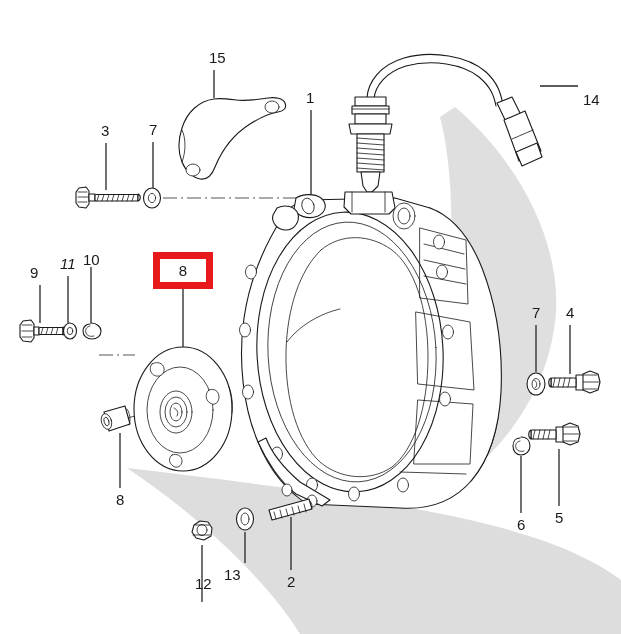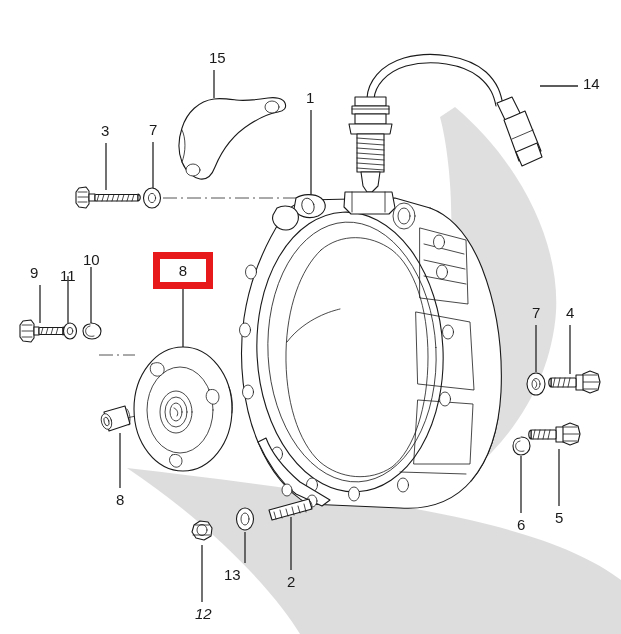--- a/index.html
+++ b/index.html
@@ -342,28 +342,28 @@
       <rect class="lnw" x="531" y="418" width="25" height="9" rx="1"></rect>
       <path class="lnt" d="M535 418 L 533 427 M540 418 L 538 427 M545 418 L 543 427
                            M550 418 L 548 427"></path>
       <path class="lnw" d="M531 418 C 528 419, 528 426, 531 427 Z"></path>
     </g>
 
   </svg>
 
   <div class="callout-label" style="left:209px; top:38px;">15</div>
   <div class="callout-label" style="left:306px; top:78px;">1</div>
-  <div class="callout-label" style="left:583px; top:64px;">14</div>
+  <div class="callout-label" style="left:583px; top:80px;">14</div>
   <div class="callout-label" style="left:101px; top:111px;">3</div>
   <div class="callout-label" style="left:149px; top:110px;">7</div>
   <div class="callout-label" style="left:30px;  top:253px;">9</div>
-  <div class="callout-label" style="left:60px;  top:256px;">11</div>
+  <div class="callout-label" style="left:60px;  top:244px;font-style:italic;">11</div>
   <div class="callout-label" style="left:83px;  top:240px;">10</div>
   <div class="callout-label" style="left:116px; top:480px;">8</div>
-  <div class="callout-label" style="left:195px; top:594px;font-style:italic;">12</div>
+  <div class="callout-label" style="left:195px; top:564px;">12</div>
   <div class="callout-label" style="left:224px; top:555px;">13</div>
   <div class="callout-label" style="left:287px; top:562px;">2</div>
   <div class="callout-label" style="left:532px; top:293px;">7</div>
   <div class="callout-label" style="left:566px; top:293px;">4</div>
   <div class="callout-label" style="left:517px; top:505px;">6</div>
   <div class="callout-label" style="left:555px; top:498px;">5</div>
 
   <div id="highlight-box" style="left: 153px; top: 240px; width: 60px; height: 37px; border-color: rgb(232, 25, 27);">
     <span class="callout-label">8</span>
   </div>

